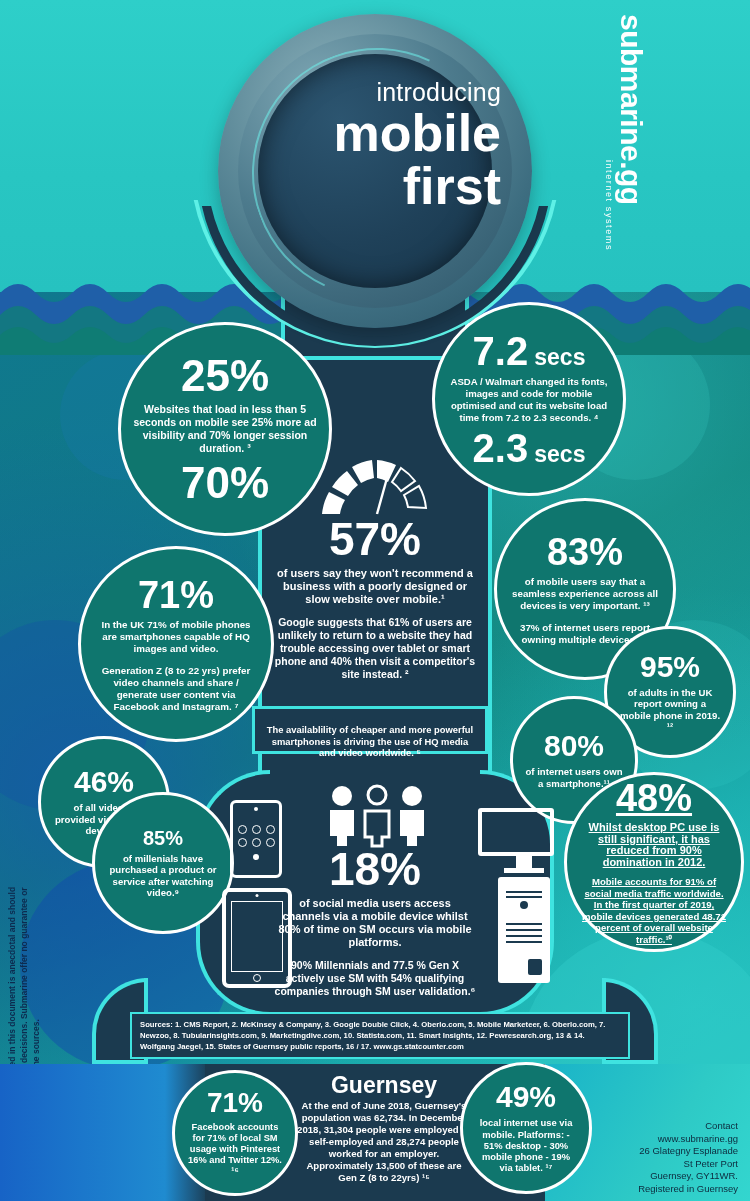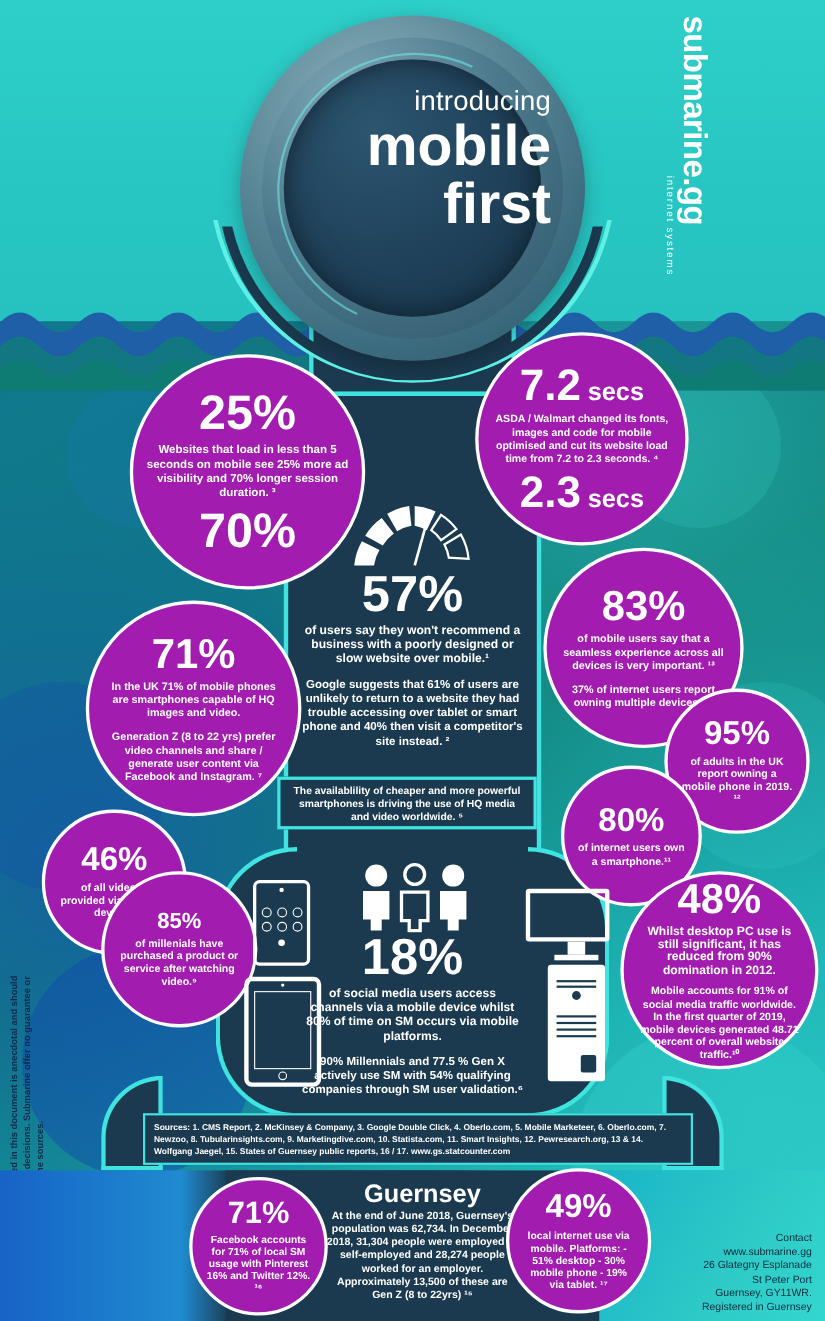--- a/index.html
+++ b/index.html
@@ -80,21 +80,21 @@
   .brand{position:absolute;left:646px;top:14px;width:240px;height:60px;color:#fff;
      transform:rotate(90deg);transform-origin:left top;}
   .brand-name{font-size:30px;font-weight:bold;letter-spacing:-.5px;line-height:1;}
   .brand-sub{font-size:9px;letter-spacing:1.6px;text-align:right;margin-top:2px;padding-right:3px;}
 
   
   .caveat{position:absolute;left:6px;top:1192px;width:310px;color:#0d2b4f;font-size:8.5px;
      font-weight:bold;line-height:12px;transform:rotate(-90deg);transform-origin:left top;}
 
   
-  .circ{position:absolute;border-radius:50%;background:#a21caf;border:3px solid #fff;color:#fff;
+  .circ{position:absolute;border-radius:50%;background:#0f766e;border:3px solid #fff;color:#fff;
      box-sizing:border-box;display:flex;flex-direction:column;align-items:center;justify-content:center;
      text-align:center;padding:8px 12px;}
   .big{font-weight:bold;line-height:1;}
   .cap{font-size:10.5px;font-weight:bold;line-height:13px;margin-top:5px;}
   .cap2{font-size:10.5px;font-weight:bold;line-height:13px;margin-top:10px;}
 
   
   .box{position:absolute;background:#1b3a4f;border:3px solid #3fe3e0;box-sizing:border-box;color:#fff;}
   .box-txt{font-size:10.5px;font-weight:bold;line-height:13px;text-align:center;padding:7px 9px;}
 
@@ -251,29 +251,29 @@
     <div class="big" style="font-size:30px">46%</div>
     <div class="cap" style="font-size:9.6px;line-height:11.5px">of all video is provided via a mobile device.⁸</div>
   </div>
 
   <div class="circ" style="left:92px;top:792px;width:142px;height:142px;">
     <div class="big" style="font-size:20px">85%</div>
     <div class="cap" style="font-size:9.6px;line-height:11.5px">of millenials have purchased a product or service after watching video.⁹</div>
   </div>
 
   <div class="box" style="left:252px;top:706px;width:236px;height:48px;">
-    <div class="box-txt" style="font-size:9.4px;line-height:11.5px;padding-top:4px">The availablility of cheaper and more powerful smartphones is driving the use of HQ media and video worldwide. ⁵</div>
+    <div class="box-txt" style="font-size:9.4px;line-height:11.5px;padding-top:15px">The availablility of cheaper and more powerful smartphones is driving the use of HQ media and video worldwide. ⁵</div>
   </div>
 
   <div class="circ" style="left:510px;top:696px;width:128px;height:128px;">
     <div class="big" style="font-size:30px">80%</div>
     <div class="cap" style="font-size:9.6px;line-height:11.5px">of internet users own a smartphone.¹¹</div>
   </div>
 
-  <div class="circ" style="left:564px;top:792px;width:180px;height:180px;">
+  <div class="circ" style="left:564px;top:772px;width:180px;height:180px;text-decoration:underline;">
     <div class="big" style="font-size:38px">48%</div>
     <div class="cap" style="font-size:11px;line-height:11.5px">Whilst desktop PC use is still significant, it has reduced from 90% domination in 2012.</div>
     <div class="cap2" style="font-size:9.6px;line-height:11.5px;margin-top:8px">Mobile accounts for 91% of social media traffic worldwide. In the first quarter of 2019, mobile devices generated 48.71 percent of overall website traffic.¹⁰</div>
   </div>
 
   <svg class="people" viewBox="0 0 110 64">
     <g fill="#fff">
       <circle cx="20" cy="12" r="10"></circle>
       <path d="M8,26 h24 v26 h-7 v10 h-10 v-10 h-7 Z"></path>
       <circle cx="90" cy="12" r="10"></circle>

